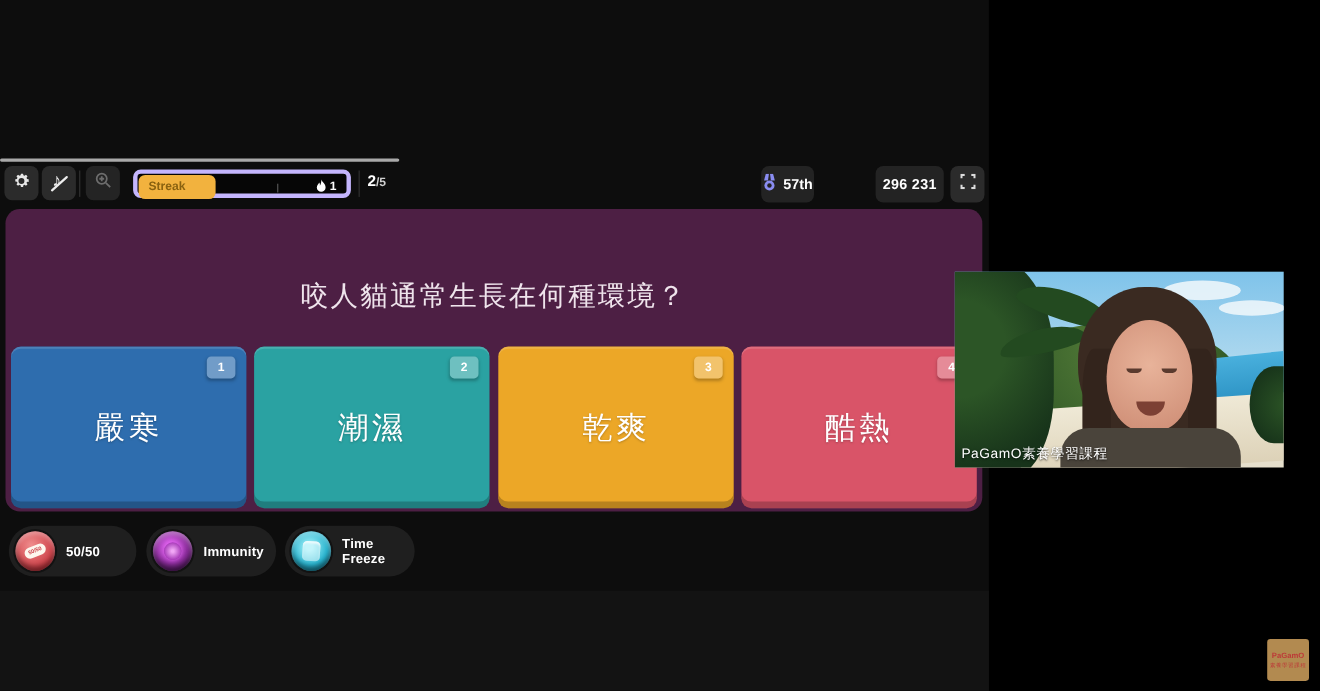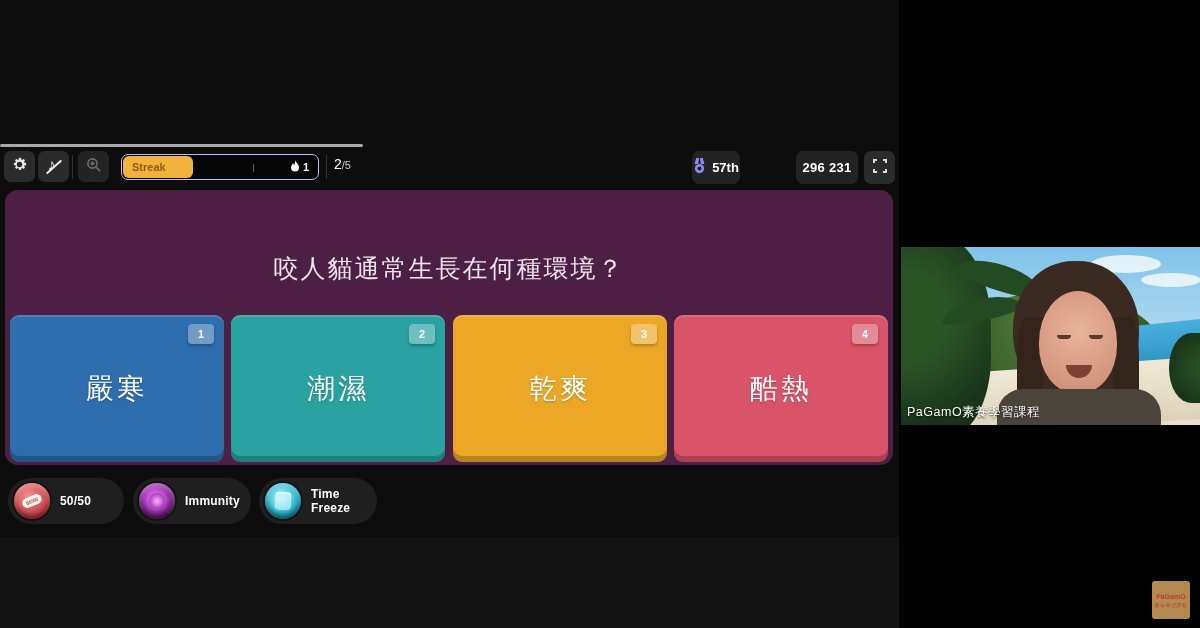--- a/index.html
+++ b/index.html
@@ -19,30 +19,30 @@
   .btn-gear { left:4px; }
   .btn-music { left:38px; }
   .btn-zoom { left:78px; background:#242424; }
   .tb-divider { position:absolute; top:4px; width:1px; height:24px; background:#333; }
 
   .note-wrap { position:relative; width:16px; height:18px; }
   .note { position:absolute; left:2px; top:-2px; color:#eee; font-size:16px; font-weight:bold; }
   .note-slash { position:absolute; left:7px; top:-1px; width:2px; height:20px; background:#eee; transform:rotate(48deg); border-radius:1px; }
 
   .streak-bar { position:absolute; left:121px; top:3px; width:198px; height:26px; background:#060606;
-    border:1px solid #c4b5fd; border-radius:7px; display:flex; align-items:center; }
+    border:4px solid #c4b5fd; border-radius:7px; display:flex; align-items:center; }
   .streak-fill { position:absolute; left:1px; top:1px; height:22px; width:70px;
     background:linear-gradient(180deg,#f8c254,#eda821); border-radius:6px;
     display:flex; align-items:center; padding-left:9px; }
   .streak-label { font-size:11px; font-weight:bold; color:#8a6210; }
   .streak-tick { position:absolute; left:67%; top:9px; width:1px; height:8px; background:#5a5a5a; }
   .streak-count { position:absolute; right:9px; top:0; height:24px; display:flex; align-items:center; gap:3px;
     color:#fff; font-size:11px; font-weight:bold; }
 
-  .progress-count { position:absolute; left:334px; top:5px; color:#fff; font-size:14px; font-weight:normal; }
+  .progress-count { position:absolute; left:334px; top:5px; color:#fff; font-size:14px; font-weight:bold; }
   .progress-count .small { font-size:11px; color:#cfcfcf; }
 
   .chip { position:absolute; top:0; height:33px; background:#232323; border-radius:7px;
     display:flex; align-items:center; justify-content:center; gap:6px; color:#fff; }
   .chip-rank { left:692px; width:48px; font-size:13px; font-weight:bold; }
   .chip-score { left:796px; width:62px; font-size:13px; font-weight:bold; letter-spacing:.3px; }
   .btn-fullscreen { left:864px; width:31px; background:#2b2b2b; }
 
   
   .question-panel { position:absolute; left:5px; top:190px; width:888px; height:275px;
@@ -76,21 +76,21 @@
   .pu-icon-immunity { background:radial-gradient(circle at 45% 40%, #d95fe8 15%, #8e2f9e 50%, #461052 85%); }
   .immunity-core { position:absolute; left:10px; top:10px; width:16px; height:16px; border-radius:50%;
     background:radial-gradient(circle,#f0a6f5 10%,#a93cba 70%); box-shadow:0 0 4px #d95fe8; }
   .pu-icon-freeze { background:radial-gradient(circle at 45% 40%, #9ceef7 10%, #2ab4cf 55%, #0e6e88 90%); }
   .freeze-core { position:absolute; left:10px; top:9px; width:16px; height:18px; border-radius:4px;
     background:rgba(230,252,255,.55); transform:rotate(4deg);
     box-shadow:inset 0 2px 2px rgba(255,255,255,.8); }
   .pu-label { color:#fff; font-size:12px; font-weight:bold; letter-spacing:.2px; }
 
   
-  .webcam { position:absolute; left:901px; top:247px; width:299px; height:178px; overflow:hidden;
+  .webcam { position:absolute; left:868px; top:247px; width:299px; height:178px; overflow:hidden;
     background:linear-gradient(180deg,#7fc3ea 0%, #a9d6ee 42%, #cfe6f2 55%, #e6dfcc 72%); }
   .wc-cloud { position:absolute; background:#f2f8fc; border-radius:50%; opacity:.85; }
   .wc-cloud1 { left:190px; top:8px; width:70px; height:18px; }
   .wc-cloud2 { left:240px; top:26px; width:60px; height:14px; }
   .wc-hill { position:absolute; left:40px; top:46px; width:220px; height:110px; border-radius:50% 50% 20% 20%;
     background:radial-gradient(circle at 50% 20%, #567f3a, #355c28 70%); }
   .wc-ocean { position:absolute; left:185px; top:78px; width:114px; height:60px;
     background:linear-gradient(180deg,#49b0dd,#1f85b8); transform:skewY(-6deg); }
   .wc-sand { position:absolute; left:60px; top:118px; width:239px; height:62px;
     background:linear-gradient(180deg,#efe9d6,#ddd2b8); transform:skewY(-4deg); }

